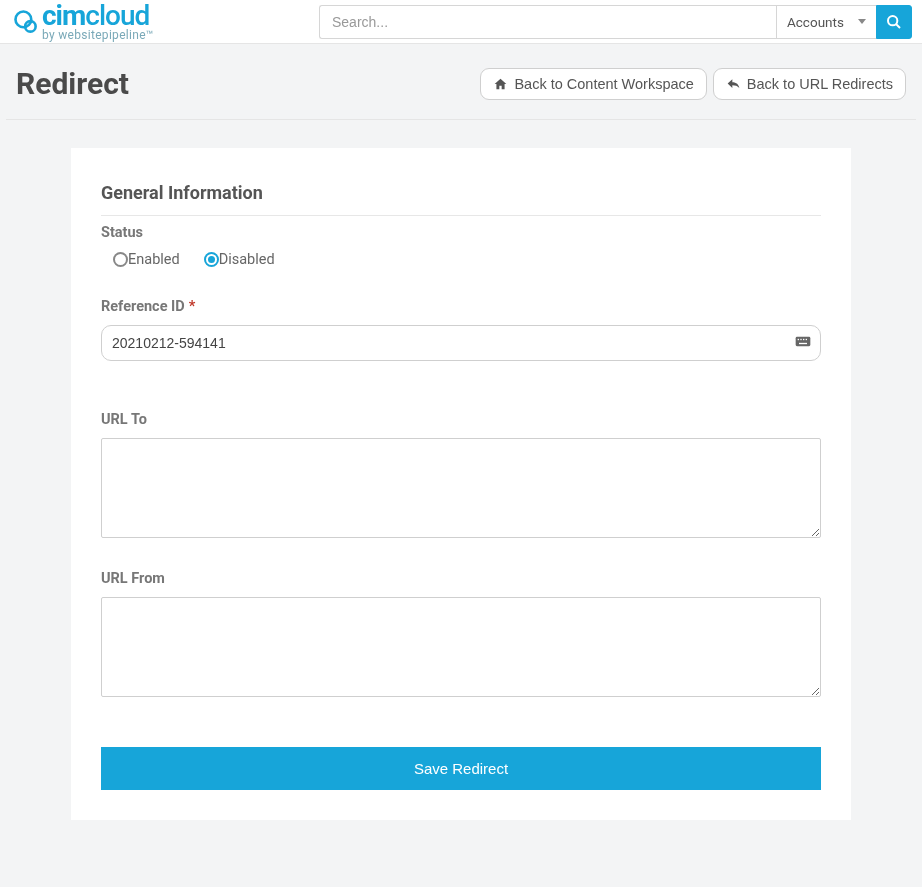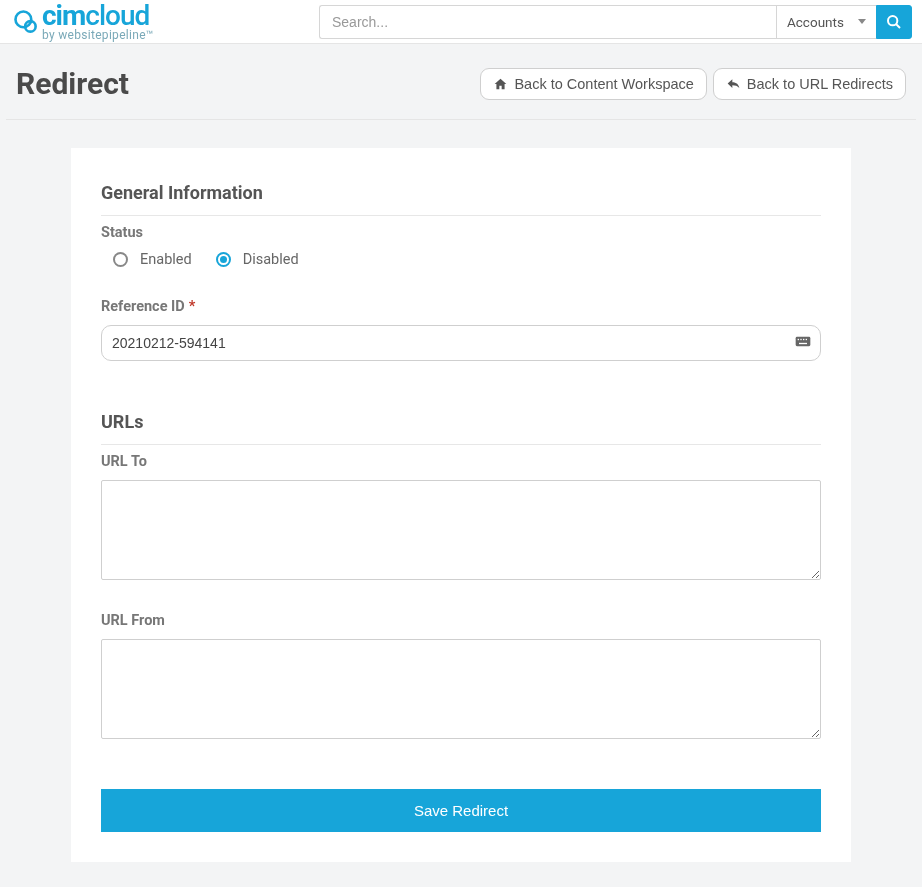--- a/index.html
+++ b/index.html
@@ -135,21 +135,21 @@
     display:block;
   }
   .req { color: #c0392b; margin-left: 4px; }
   .radio-row {
     display:flex;
     gap: 24px;
     align-items:center;
     margin-left: 12px;
     margin-bottom: 30px;
   }
-  .radio-item { display:flex; align-items:center; gap:12px; font-size:14.5px; color:#666; cursor:pointer; }
+  .radio-item { display:flex; align-items:center; gap:0; font-size:14.5px; color:#666; cursor:pointer; }
   .radio {
     width:15px; height:15px; border:2px solid #888; border-radius:50%;
     display:inline-flex; align-items:center; justify-content:center;
   }
   .radio.checked { border-color:#17a5d9; }
   .radio.checked::after {
     content:""; width:7px; height:7px; background:#17a5d9; border-radius:50%;
   }
   .text-input {
     width:100%;
@@ -267,21 +267,20 @@
         <rect x="1" y="3" width="22" height="14" rx="2"></rect>
         <rect x="4" y="6" width="2" height="2" fill="#fff"></rect>
         <rect x="8" y="6" width="2" height="2" fill="#fff"></rect>
         <rect x="12" y="6" width="2" height="2" fill="#fff"></rect>
         <rect x="16" y="6" width="2" height="2" fill="#fff"></rect>
         <rect x="6" y="12" width="12" height="2" fill="#fff"></rect>
       </svg>
     </span>
   </div>
 
-  <div class="section-title">URLs</div>
 
   <div class="field-block">
     <label class="field-label">URL To</label>
     <textarea class="textarea" style=""></textarea>
   </div>
 
   <div class="field-block">
     <label class="field-label">URL From</label>
     <textarea class="textarea" style=""></textarea>
   </div>

